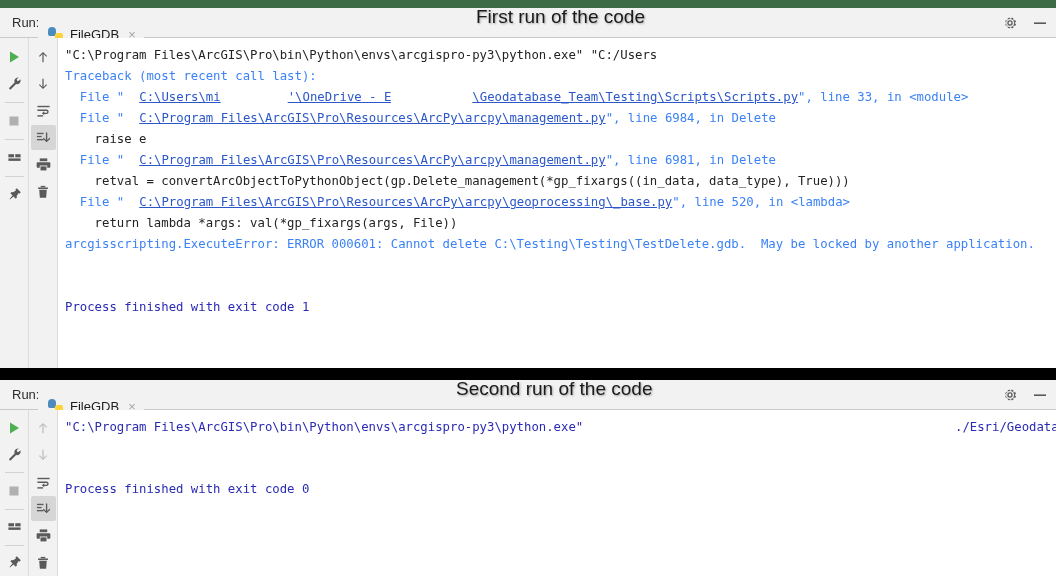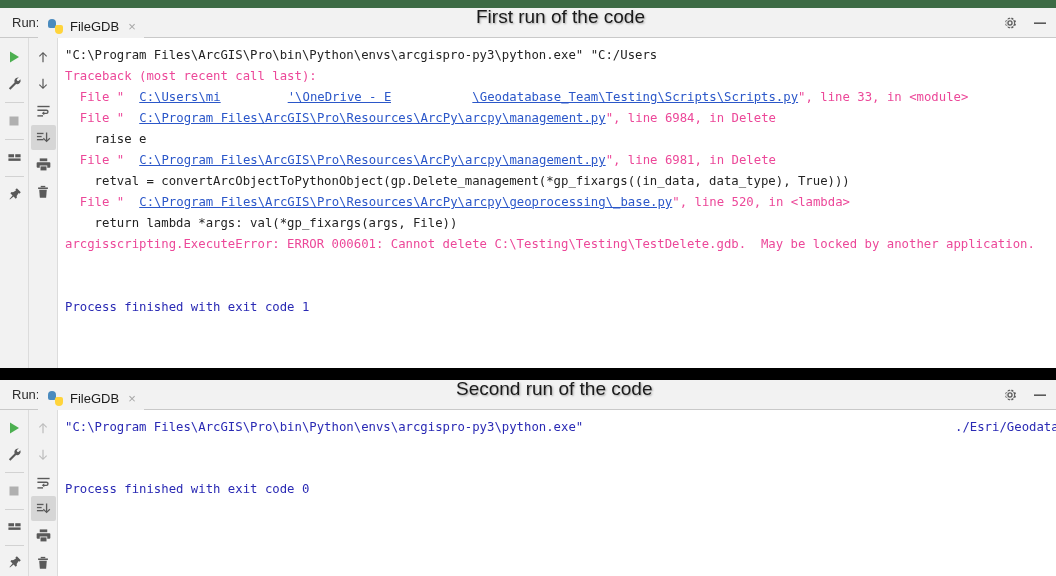--- a/index.html
+++ b/index.html
@@ -18,21 +18,21 @@
   .panel{position:absolute;left:0;width:1056px;background:#ffffff;overflow:hidden;}
   .panel-1{top:8px;height:360px;}
   .panel-2{top:380px;height:196px;}
 
   .black-bar{position:absolute;left:0;top:368px;width:1056px;height:12px;background:#000000;}
 
   
   .tabbar{position:relative;height:29px;background:#f2f2f2;border-bottom:1px solid #c9c9c9;}
   .runlabel{position:absolute;left:12px;top:7px;font-size:13px;color:#2b2b2b;}
   .tab{position:absolute;left:38px;top:0;height:29px;display:flex;align-items:center;
-       padding:4px 8px 0 10px;background:#f2f2f2;}
+       padding:12px 8px 0 10px;background:#f2f2f2;}
   .tab.active{border-bottom:3px solid #a0b4c8;}
   .pyicon{width:15px;height:15px;position:relative;margin-right:7px;flex:0 0 auto;}
   .pyicon .b{position:absolute;width:8px;height:9px;border-radius:4px 4px 2px 2px;background:#4b8bbe;left:0;top:0;}
   .pyicon .y{position:absolute;width:8px;height:9px;border-radius:2px 2px 4px 4px;background:#ffd43b;right:0;bottom:0;}
   .tabname{font-size:13px;color:#1c1c1c;}
   .tabclose{margin-left:9px;font-size:13px;color:#a6a6a6;line-height:1;}
 
   .hdr-right{position:absolute;right:8px;top:0;height:29px;display:flex;align-items:center;gap:14px;}
   .hdr-right .ic{width:16px;height:16px;display:block;}
 
@@ -53,21 +53,21 @@
   .gutter.g2{border-right:1px solid #dcdcdc;}
   .gbtn{width:25px;height:25px;display:flex;align-items:center;justify-content:center;
         margin-bottom:2px;border-radius:2px;}
   .gbtn.sel{background:#d6d6d6;}
   .gsep{width:19px;height:1px;background:#d2d2d2;margin:4px 0 5px 0;}
 
   .console{flex:1 1 auto;position:relative;background:#ffffff;overflow:hidden;
            padding:7px 0 0 7px;box-sizing:border-box;}
   .line{font-family:"DejaVu Sans Mono","Liberation Mono",monospace;
         font-size:12.3px;line-height:21px;white-space:pre;color:#232323;}
-  .c-red{color:#ec4899;text-align:right;}
+  .c-red{color:#3b82f6;text-align:right;}
   .c-blue{color:#2a2ab4;}
   .c-link{color:#2b57c9;text-decoration:underline;margin-left:15px;}
   .c-black{color:#232323;}
   .blank{height:21px;}
   .redact{display:inline-block;background:#ffffff;vertical-align:baseline;}
   .r1{width:52px;}
   .r2{width:66px;}
 </style>
 </head>
 <body>

